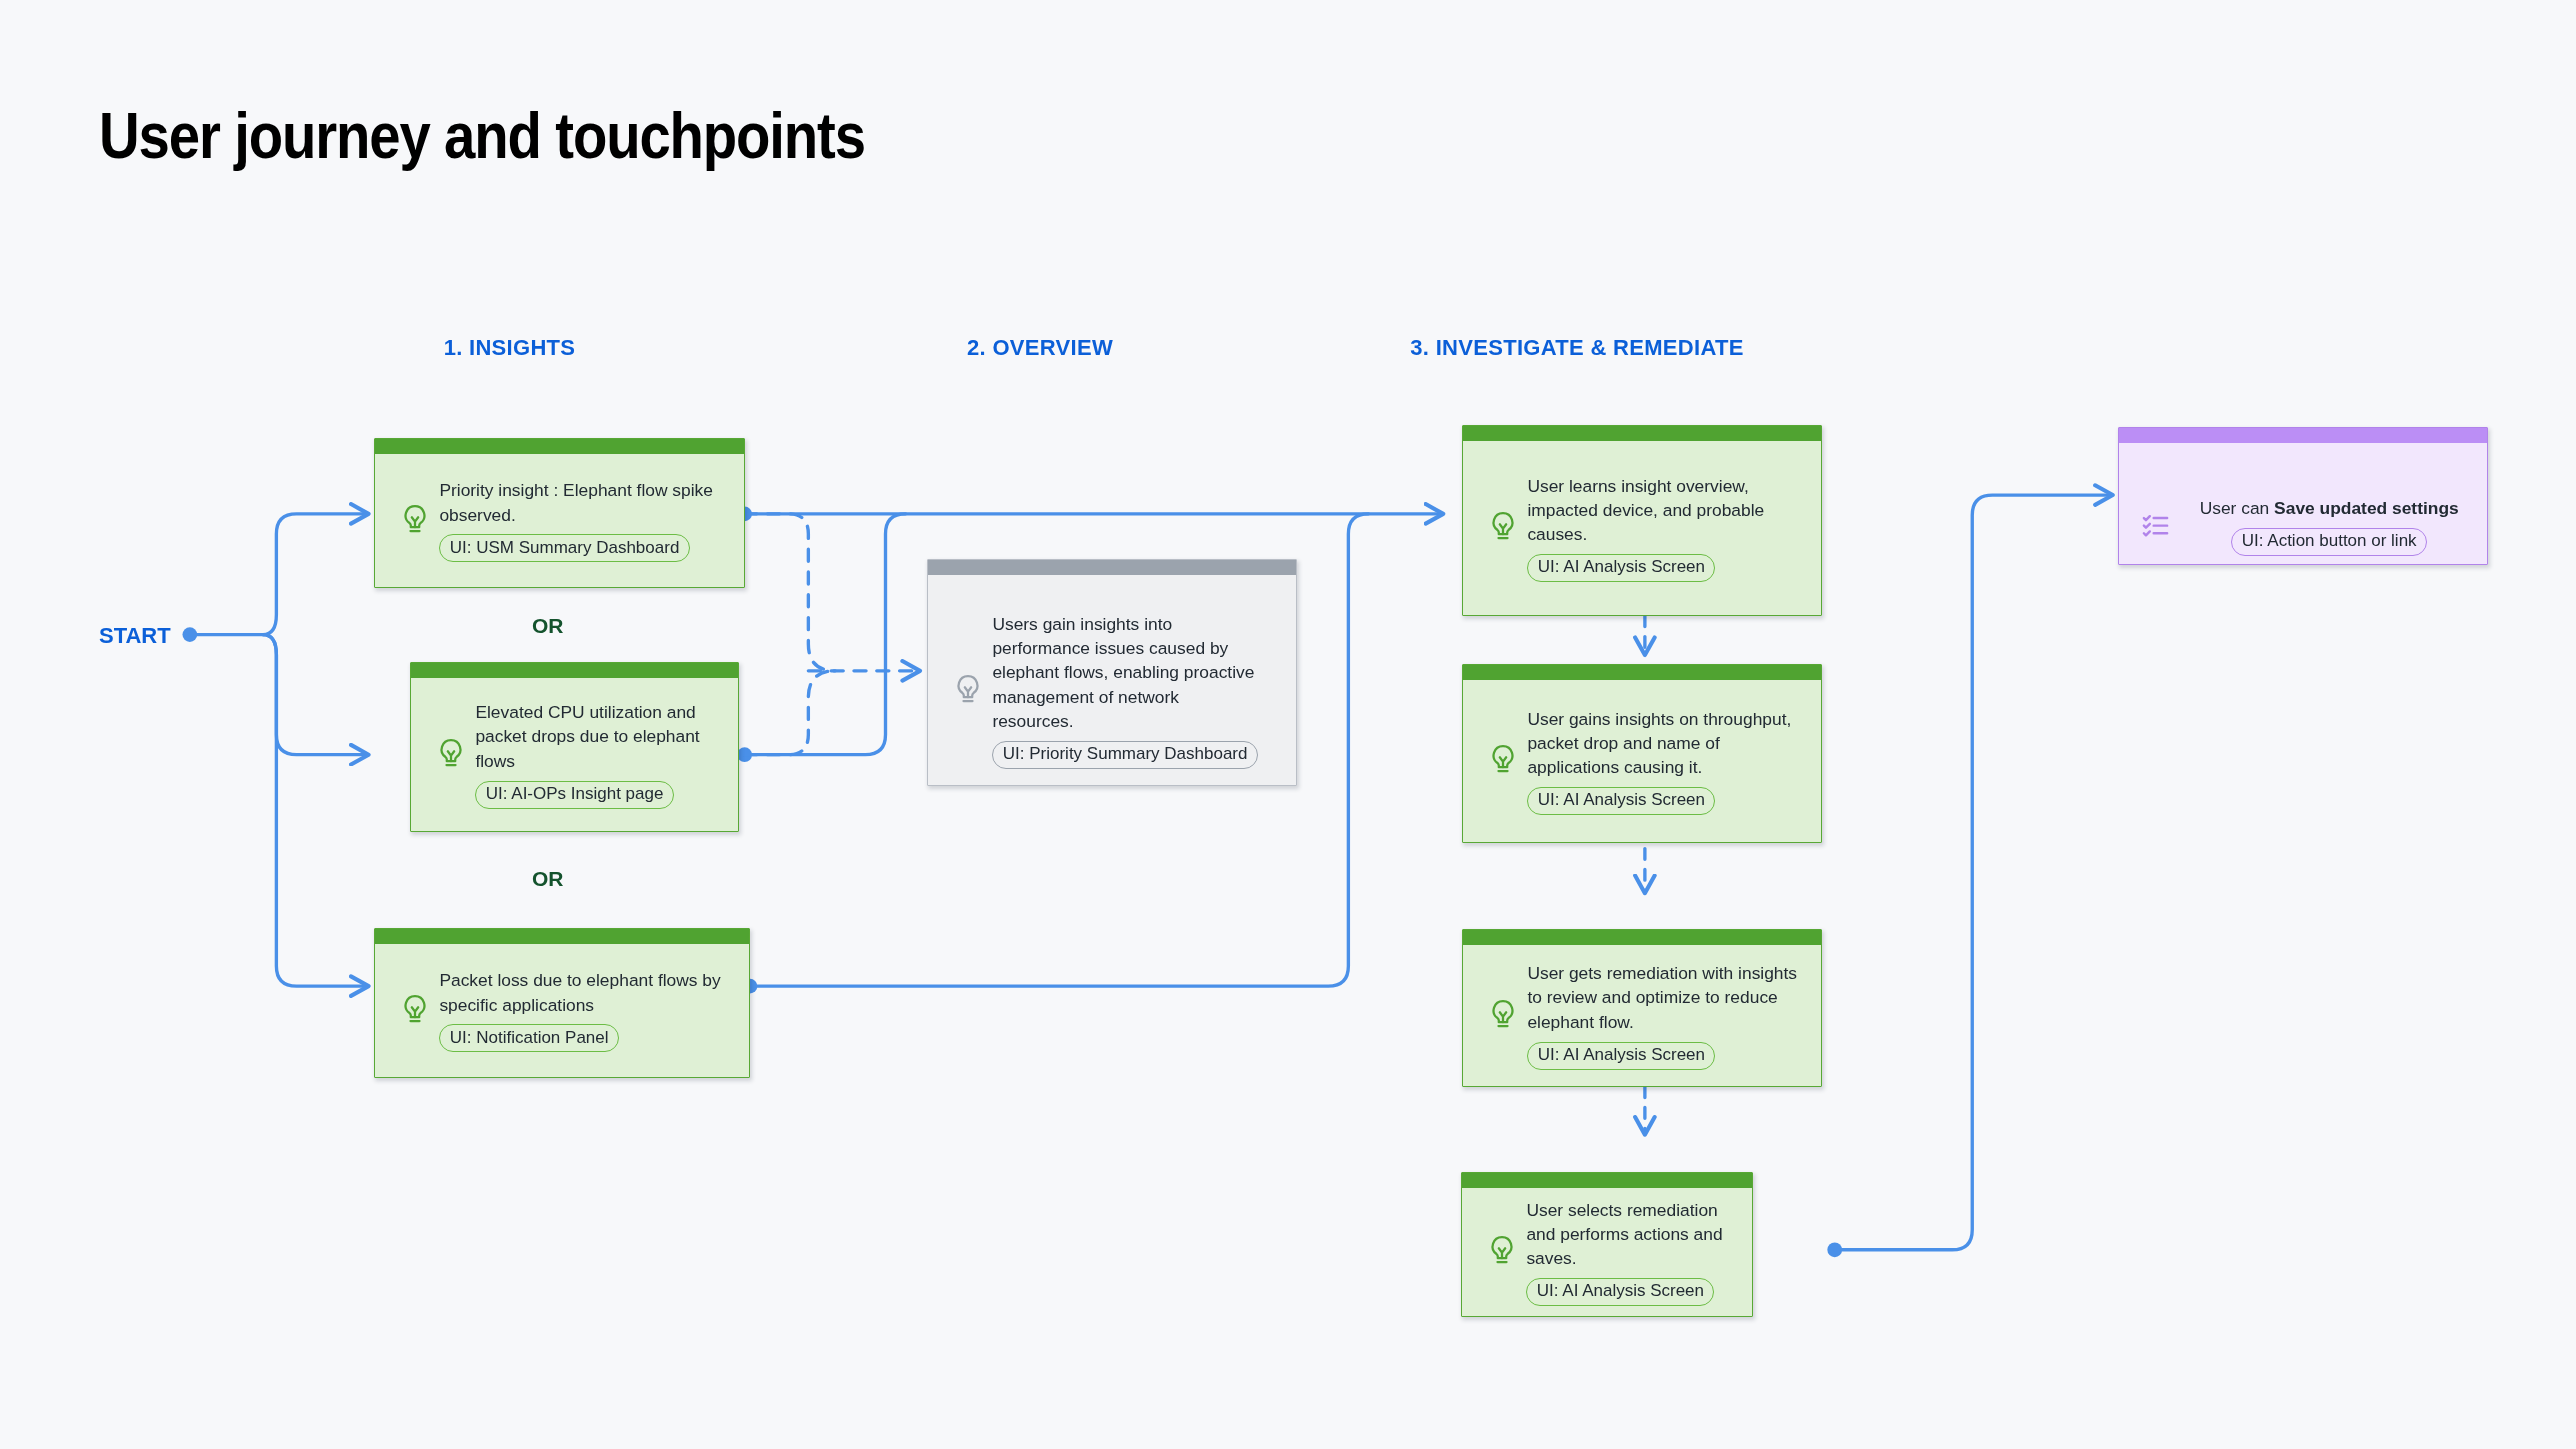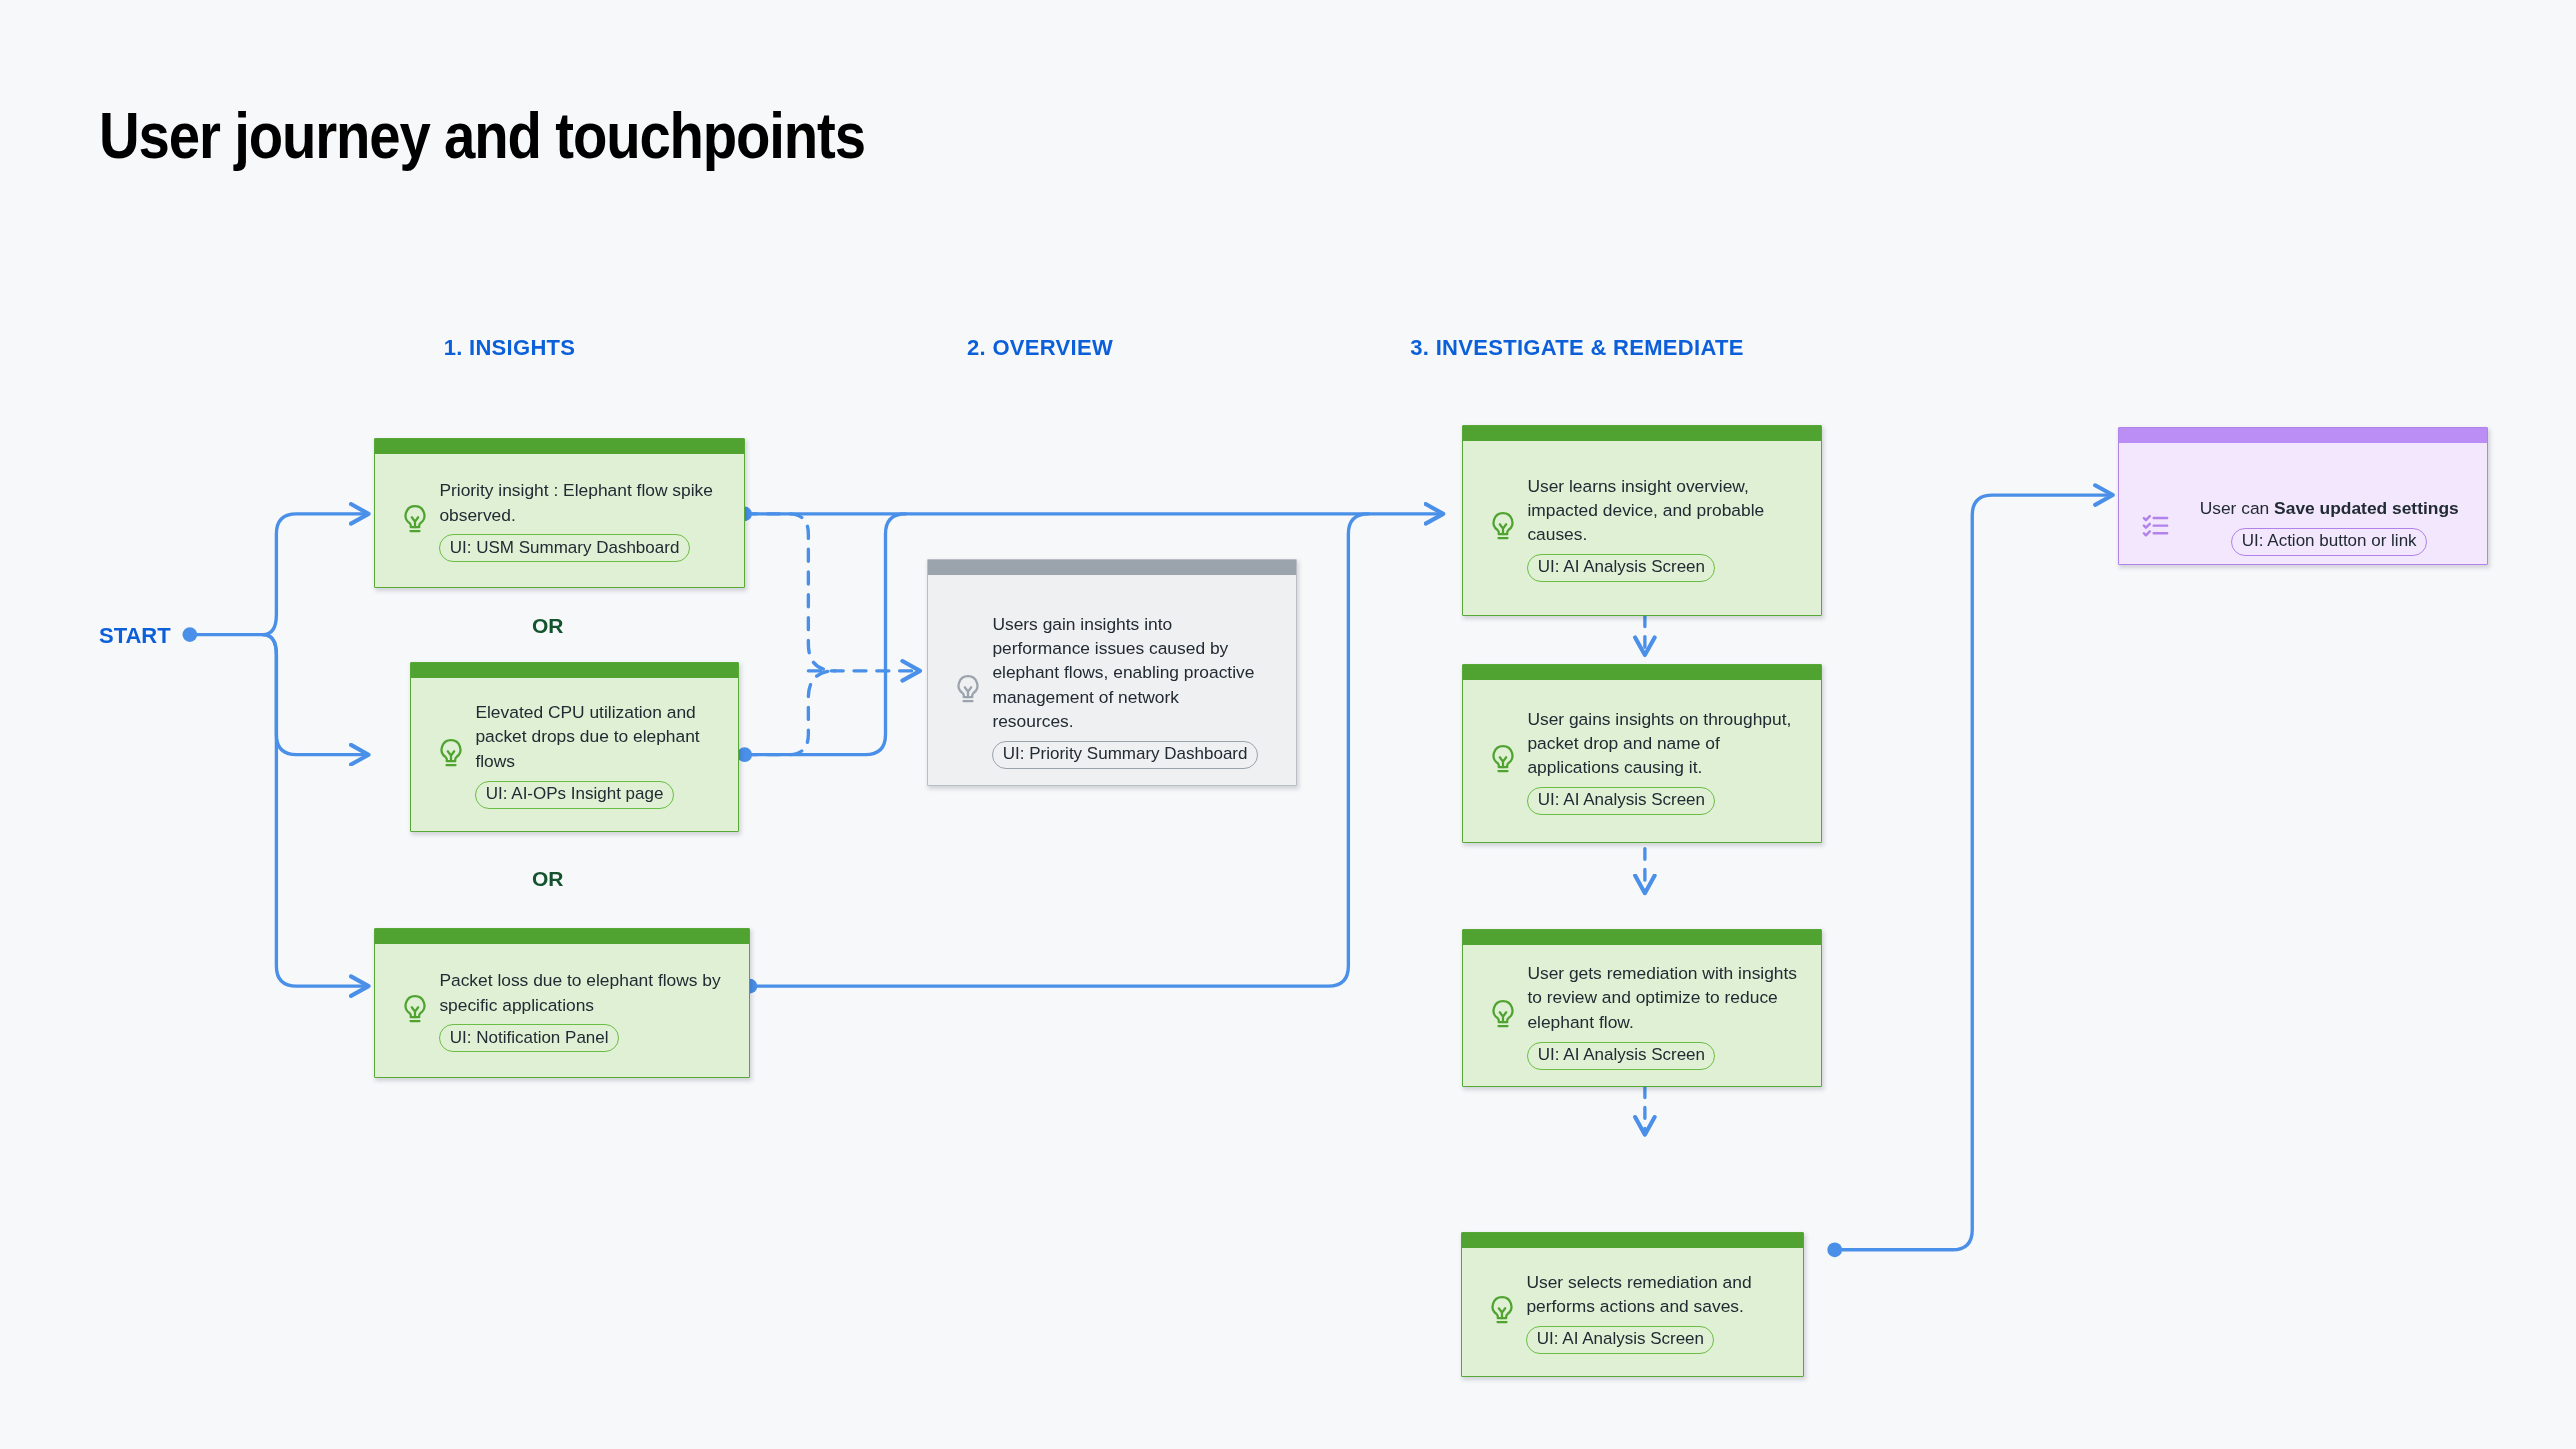--- a/index.html
+++ b/index.html
@@ -283,21 +283,21 @@
           <path d="M8.6 20.9h6.8"></path>
         </svg>
       </div>
       <div class="txtwrap">
         <div class="txt">User gets remediation with insights to review and optimize to reduce elephant flow.</div>
         <span class="pill">UI: AI Analysis Screen</span>
       </div>
     </div>
   </div>
 
-  <div class="card green" style="left:1461px; top:1232px; width:343px; height:145px;justify-content:center;">
+  <div class="card green" style="left:1461px; top:1172px; width:292px; height:145px;justify-content:center;">
     <div class="hdr"></div>
     <div class="body">
       <div class="ico">
         <svg width="32" height="35" viewBox="0 0 24 26" fill="none" stroke="#50a331" stroke-width="1.7" stroke-linecap="round" stroke-linejoin="round">
           <path d="M12 2.2a7 7 0 0 0-4.1 12.7c.6.45.95 1.15.95 1.9V18h6.3v-1.2c0-.75.35-1.45.95-1.9A7 7 0 0 0 12 2.2z"></path>
           <path d="M12 18v-4.2M12 13.8 9.6 10.6M12 13.8l2.4-3.2"></path>
           <path d="M8.6 20.9h6.8"></path>
         </svg>
       </div>
       <div class="txtwrap">

